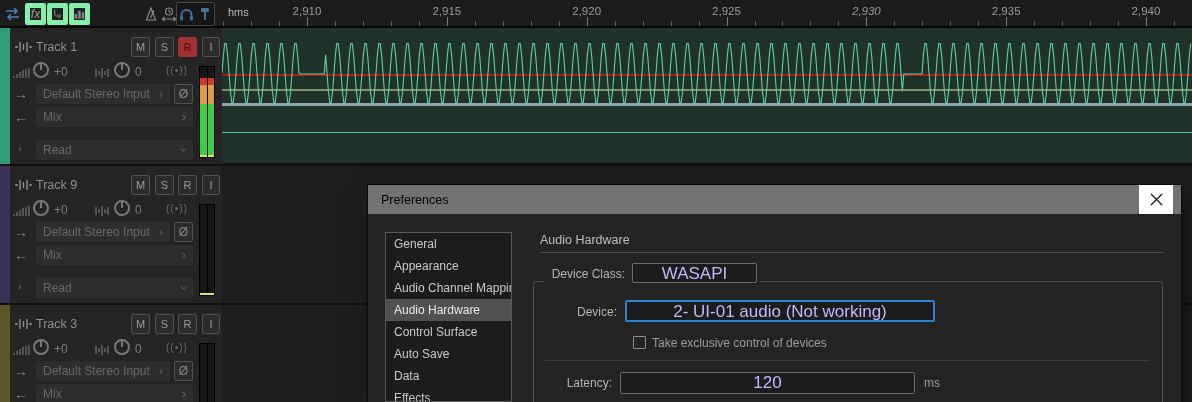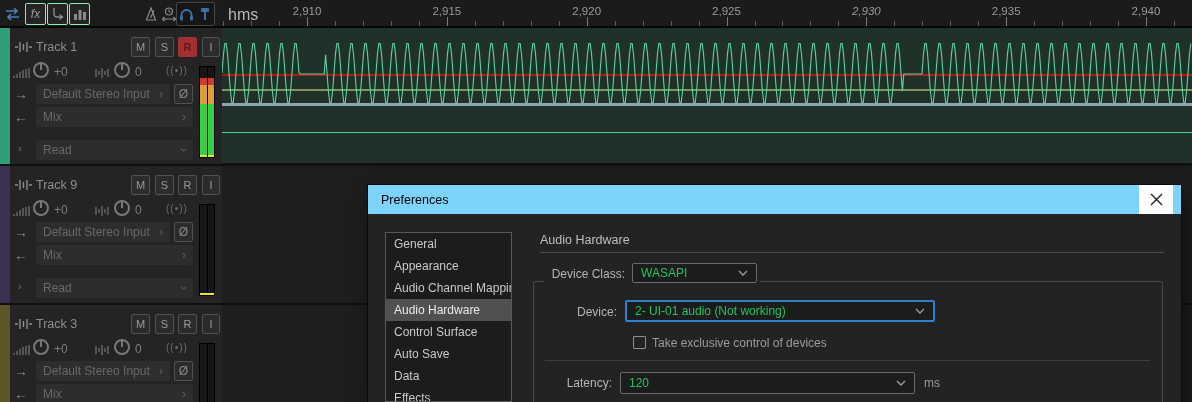--- a/index.html
+++ b/index.html
@@ -2,28 +2,28 @@
 <html><head>
 <meta charset="utf-8">
 <style>
   * { margin:0; padding:0; box-sizing:border-box; }
   body { background:#000; font-family:"Liberation Sans", sans-serif; }
   #app { position:relative; width:1192px; height:402px; background:#101010; overflow:hidden; font-family:"Liberation Sans", sans-serif; }
 
   
   #toolbar { position:absolute; left:0; top:0; width:222px; height:28px; background:#1c1c1c; border-bottom:2px solid #060606; }
   .tool { position:absolute; top:3px; width:21px; height:22px; display:flex; align-items:center; justify-content:center; background:transparent; border:none; cursor:pointer; }
-  .tool.boxed { border:1px solid #86efac; border-radius:2px; background:#242424; }
+  .tool.boxed { border:5px solid #86efac; border-radius:2px; background:#242424; }
   .fx-text { font-style:italic; font-size:12px; color:#9a9a9a; }
   #mon-group { position:absolute; left:176px; top:2px; width:39px; height:24px; background:#161616; border:1px solid #474747; border-radius:2px; display:flex; }
   #mon-group .tool { position:static; width:19px; height:22px; top:0; }
 
   
   #ruler { position:absolute; left:222px; top:0; width:970px; height:28px; background:#1b1b1b; border-bottom:2px solid #060606; }
-  #ruler .unit { position:absolute; left:6px; top:6px; font-size:16px; color:#b8b8b8; }
+  #ruler .unit { position:absolute; left:6px; top:6px; font-size:11px; color:#b8b8b8; }
   .tick-label { position:absolute; top:5px; transform:translateX(-50%); font-size:11.5px; color:#9a9a9a; white-space:nowrap; }
   .tick { position:absolute; bottom:0; width:1px; background:#5d5d5d; }
   .tick.minor { height:5px; }
   .tick.major { height:9px; background:#7a7a7a; }
 
   
   #lanes { position:absolute; left:222px; top:28px; width:970px; height:374px; background:#101010; }
   .lane { position:absolute; left:0; width:970px; }
   #lane1 { top:0; height:135px; }
   #lane2 { top:138px; height:137px; background:#1e1e1e; }
@@ -55,35 +55,35 @@
   .selbox { position:absolute; left:36px; height:20px; background:#2d2d2d; border-radius:2px; display:flex; align-items:center; justify-content:space-between; padding:0 7px; font-size:12px; color:#696969; cursor:pointer; }
   .selbox .chev { color:#5e5e5e; font-size:12px; }
   .phase-btn { position:absolute; left:174px; width:19px; height:20px; background:#2c2c2c; border:1px solid #515151; border-radius:2px; color:#8a8a8a; font-size:12px; text-align:center; line-height:18px; cursor:pointer; }
   .auto-chev { position:absolute; left:18px; font-size:11px; color:#707070; }
   .meter { position:absolute; left:199px; top:38px; width:16px; height:92px; background:#161616; border:1px solid #000; }
   .meter .cdiv { position:absolute; left:7px; top:0; width:1px; height:100%; background:#000; }
   .meter .peak { position:absolute; left:0; bottom:0; width:100%; height:2px; background:#e5e53a; }
 
   
   #dialog { position:absolute; left:368px; top:185px; width:813px; height:217px; background:#232323; box-shadow:0 0 0 1px #0a0a0a, 6px 10px 24px rgba(0,0,0,.55); overflow:hidden; z-index:10; }
-  #titlebar { position:absolute; left:0; top:0; width:100%; height:29px; background:#7dd3fc; cursor:move; }
+  #titlebar { position:absolute; left:0; top:0; width:100%; height:29px; background:#737373; cursor:move; }
   #dlg-title { position:absolute; left:13px; top:8px; font-size:12.5px; color:#000; }
   #close-btn { position:absolute; right:8px; top:0; width:34px; height:29px; display:flex; align-items:center; justify-content:center; cursor:pointer; background:#fff; border:none; }
   #listbox { position:absolute; left:17px; top:47px; width:127px; height:170px; background:#1c1c1c; border:1px solid #585858; overflow:hidden; }
   .list-item { height:22px; line-height:22px; padding-left:8px; font-size:12px; color:#c9c9c9; cursor:pointer; white-space:nowrap; }
   .list-item.selected { background:#505050; color:#e9e9e9; }
   #panel-title { position:absolute; left:172px; top:48px; font-size:12.5px; color:#bfbfbf; }
   #panel-divider { position:absolute; left:172px; top:67px; width:624px; height:1px; background:#4a4a4a; }
   #fieldset { position:absolute; left:165px; top:96px; width:630px; height:140px; border:1px solid #4a4a4a; border-bottom:none; border-radius:3px 3px 0 0; }
   #fieldset-mask { position:absolute; left:176px; top:91px; width:216px; height:10px; background:#232323; }
   .flabel { position:absolute; font-size:12px; color:#b5b5b5; text-align:right; }
   #dc-label { left:140px; top:82px; width:117px; }
   #dev-label { left:150px; top:120px; width:99px; }
   #lat-label { left:150px; top:191px; width:94px; }
-  .dd { position:absolute; background:#1c1c1c; border:1px solid #6b6b6b; border-radius:2px; display:flex; align-items:center; justify-content:space-between; padding:0 8px; font-size:12px; color:#22c55e; cursor:pointer; white-space:nowrap; }
+  .dd { position:absolute; background:#1c1c1c; border:1px solid #6b6b6b; border-radius:2px; display:flex; align-items:center; justify-content:space-between; padding:0 8px; font-size:17px; color:#c4b5fd; cursor:pointer; white-space:nowrap;flex-direction:column; }
   #dc-dd { left:264px; top:78px; width:125px; height:20px; }
   #dev-dd { left:257px; top:115px; width:310px; height:22px; border:2px solid #2e81ce; }
   #lat-dd { left:252px; top:187px; width:295px; height:22px; }
   #checkbox { position:absolute; left:265px; top:151px; width:13px; height:13px; border:1px solid #8f8f8f; border-radius:1px; background:transparent; cursor:pointer; }
   #excl-label { position:absolute; left:284px; top:151px; font-size:12px; color:#9c9c9c; }
   #inner-divider { position:absolute; left:177px; top:175px; width:605px; height:1px; background:#3c3c3c; }
   #ms-label { position:absolute; left:556px; top:191px; font-size:12px; color:#9c9c9c; }
 </style>
 </head>
 <body>

